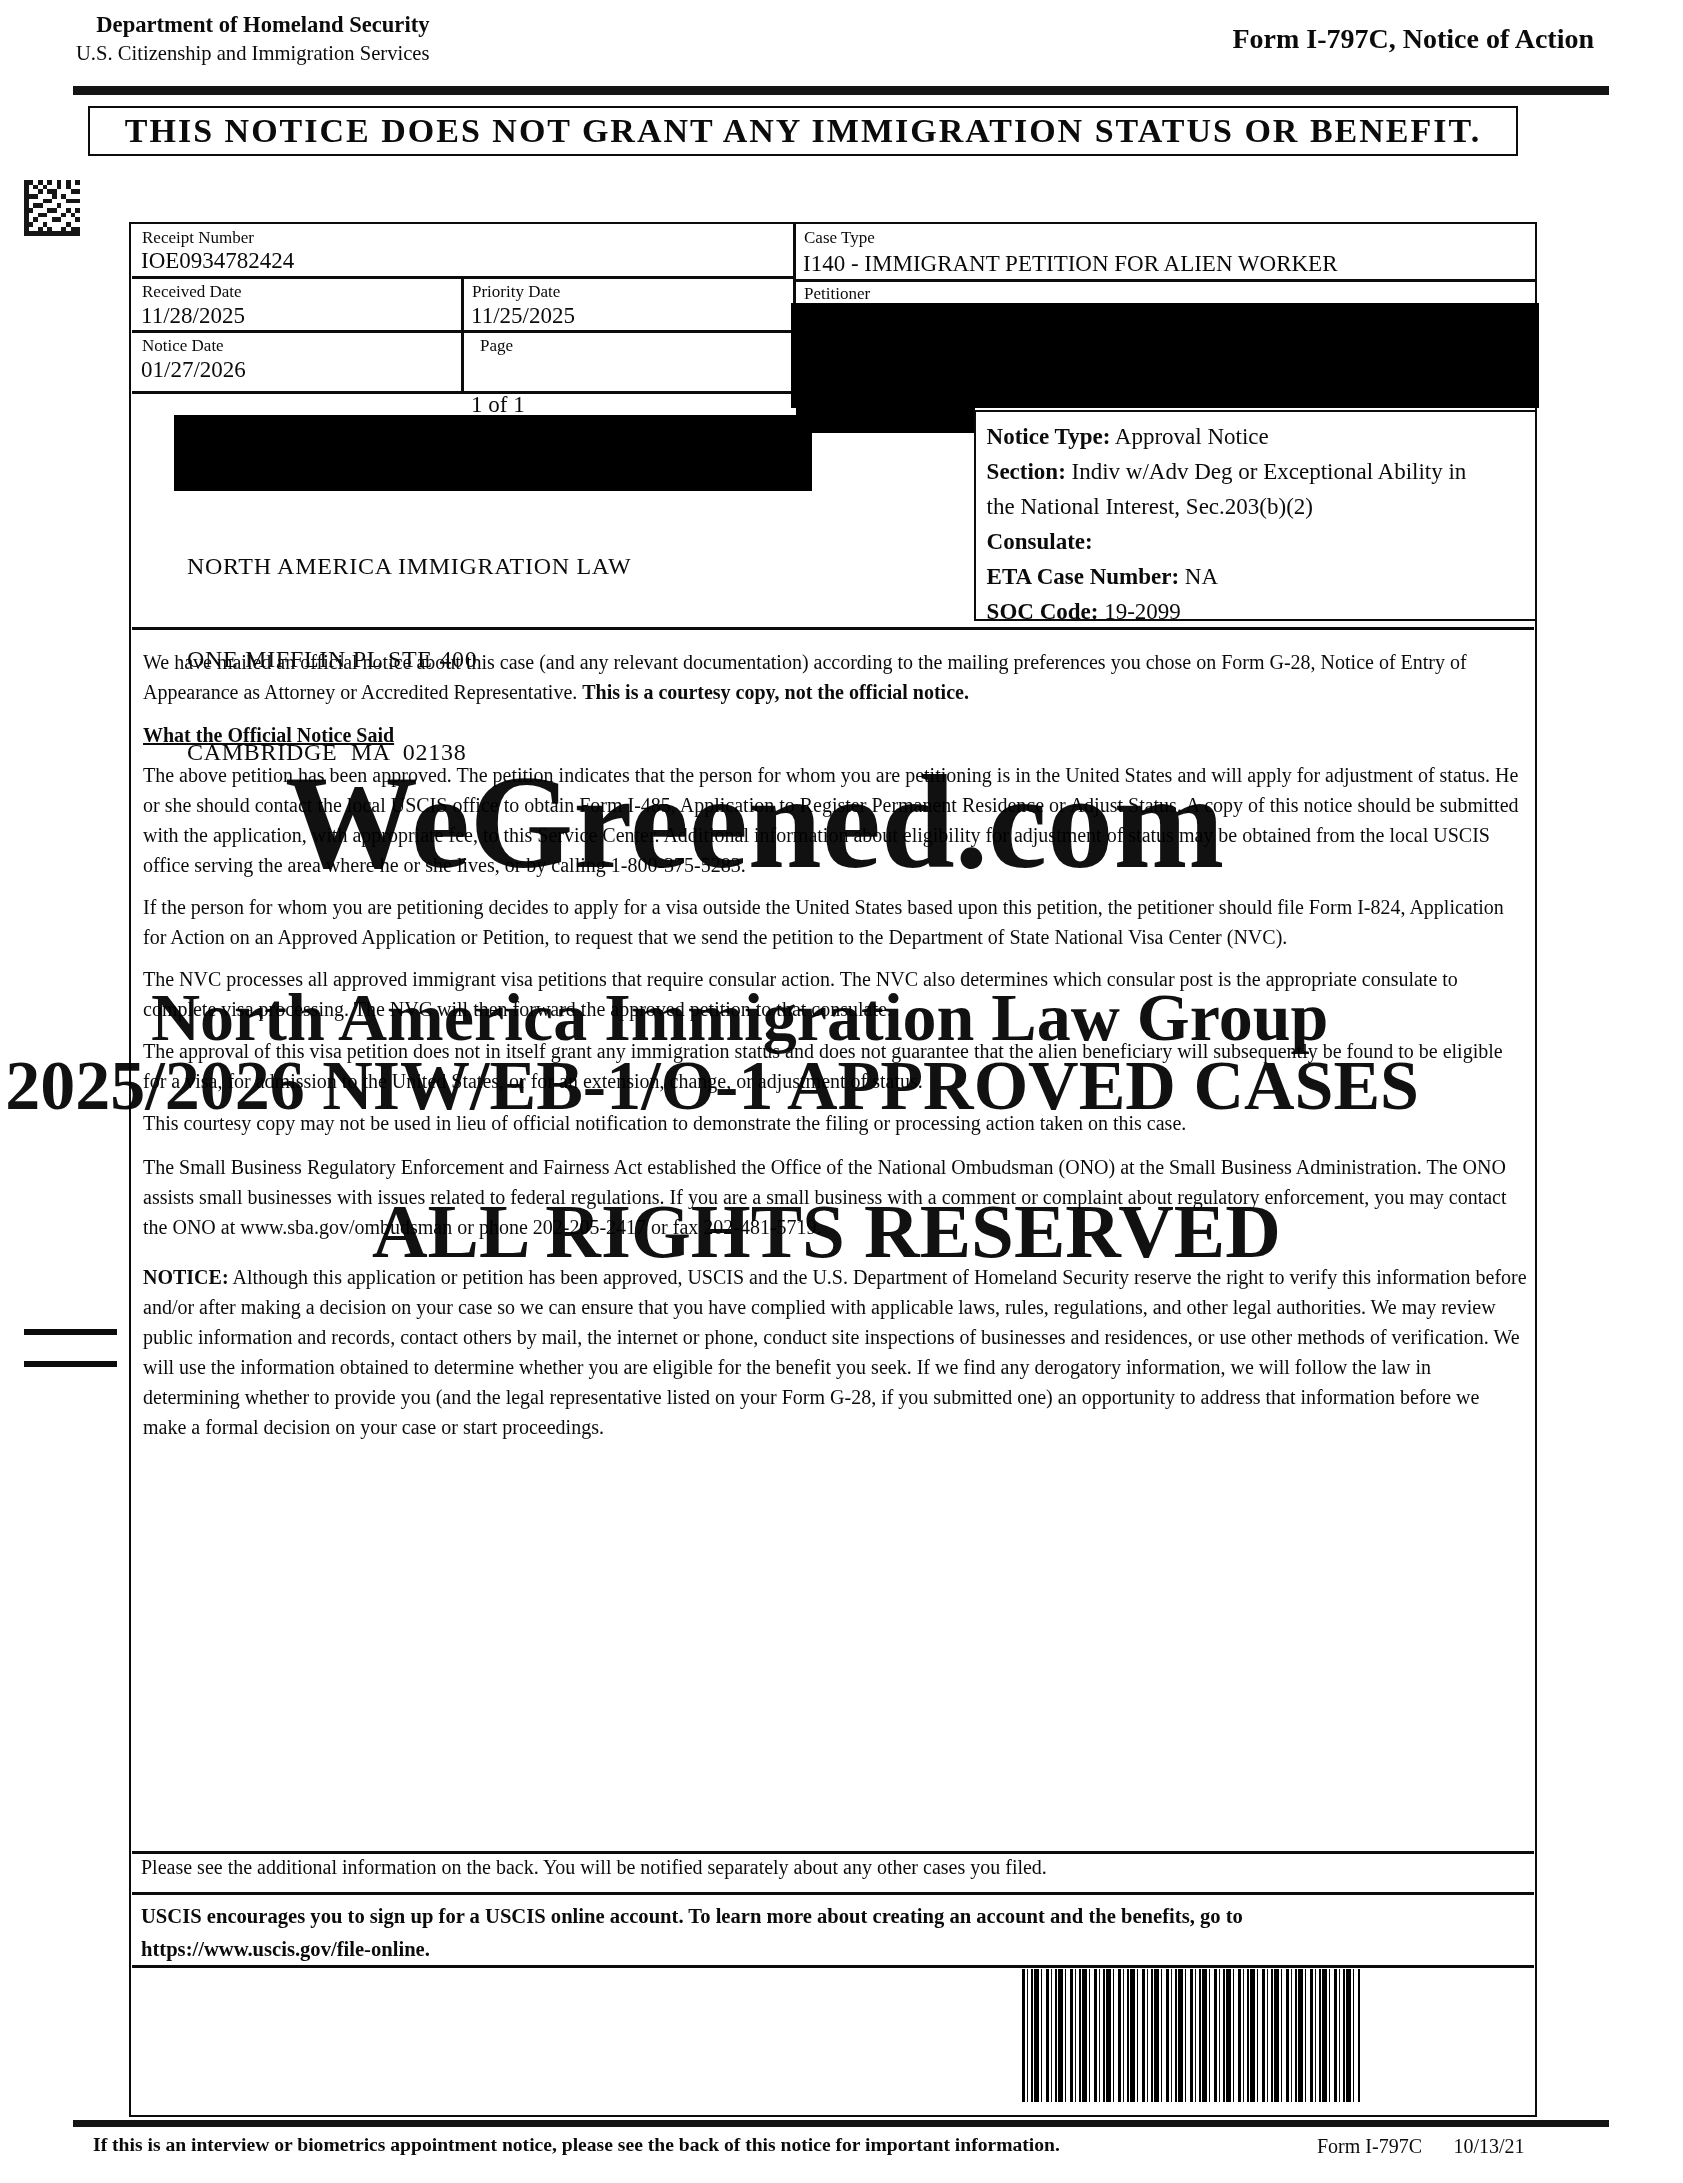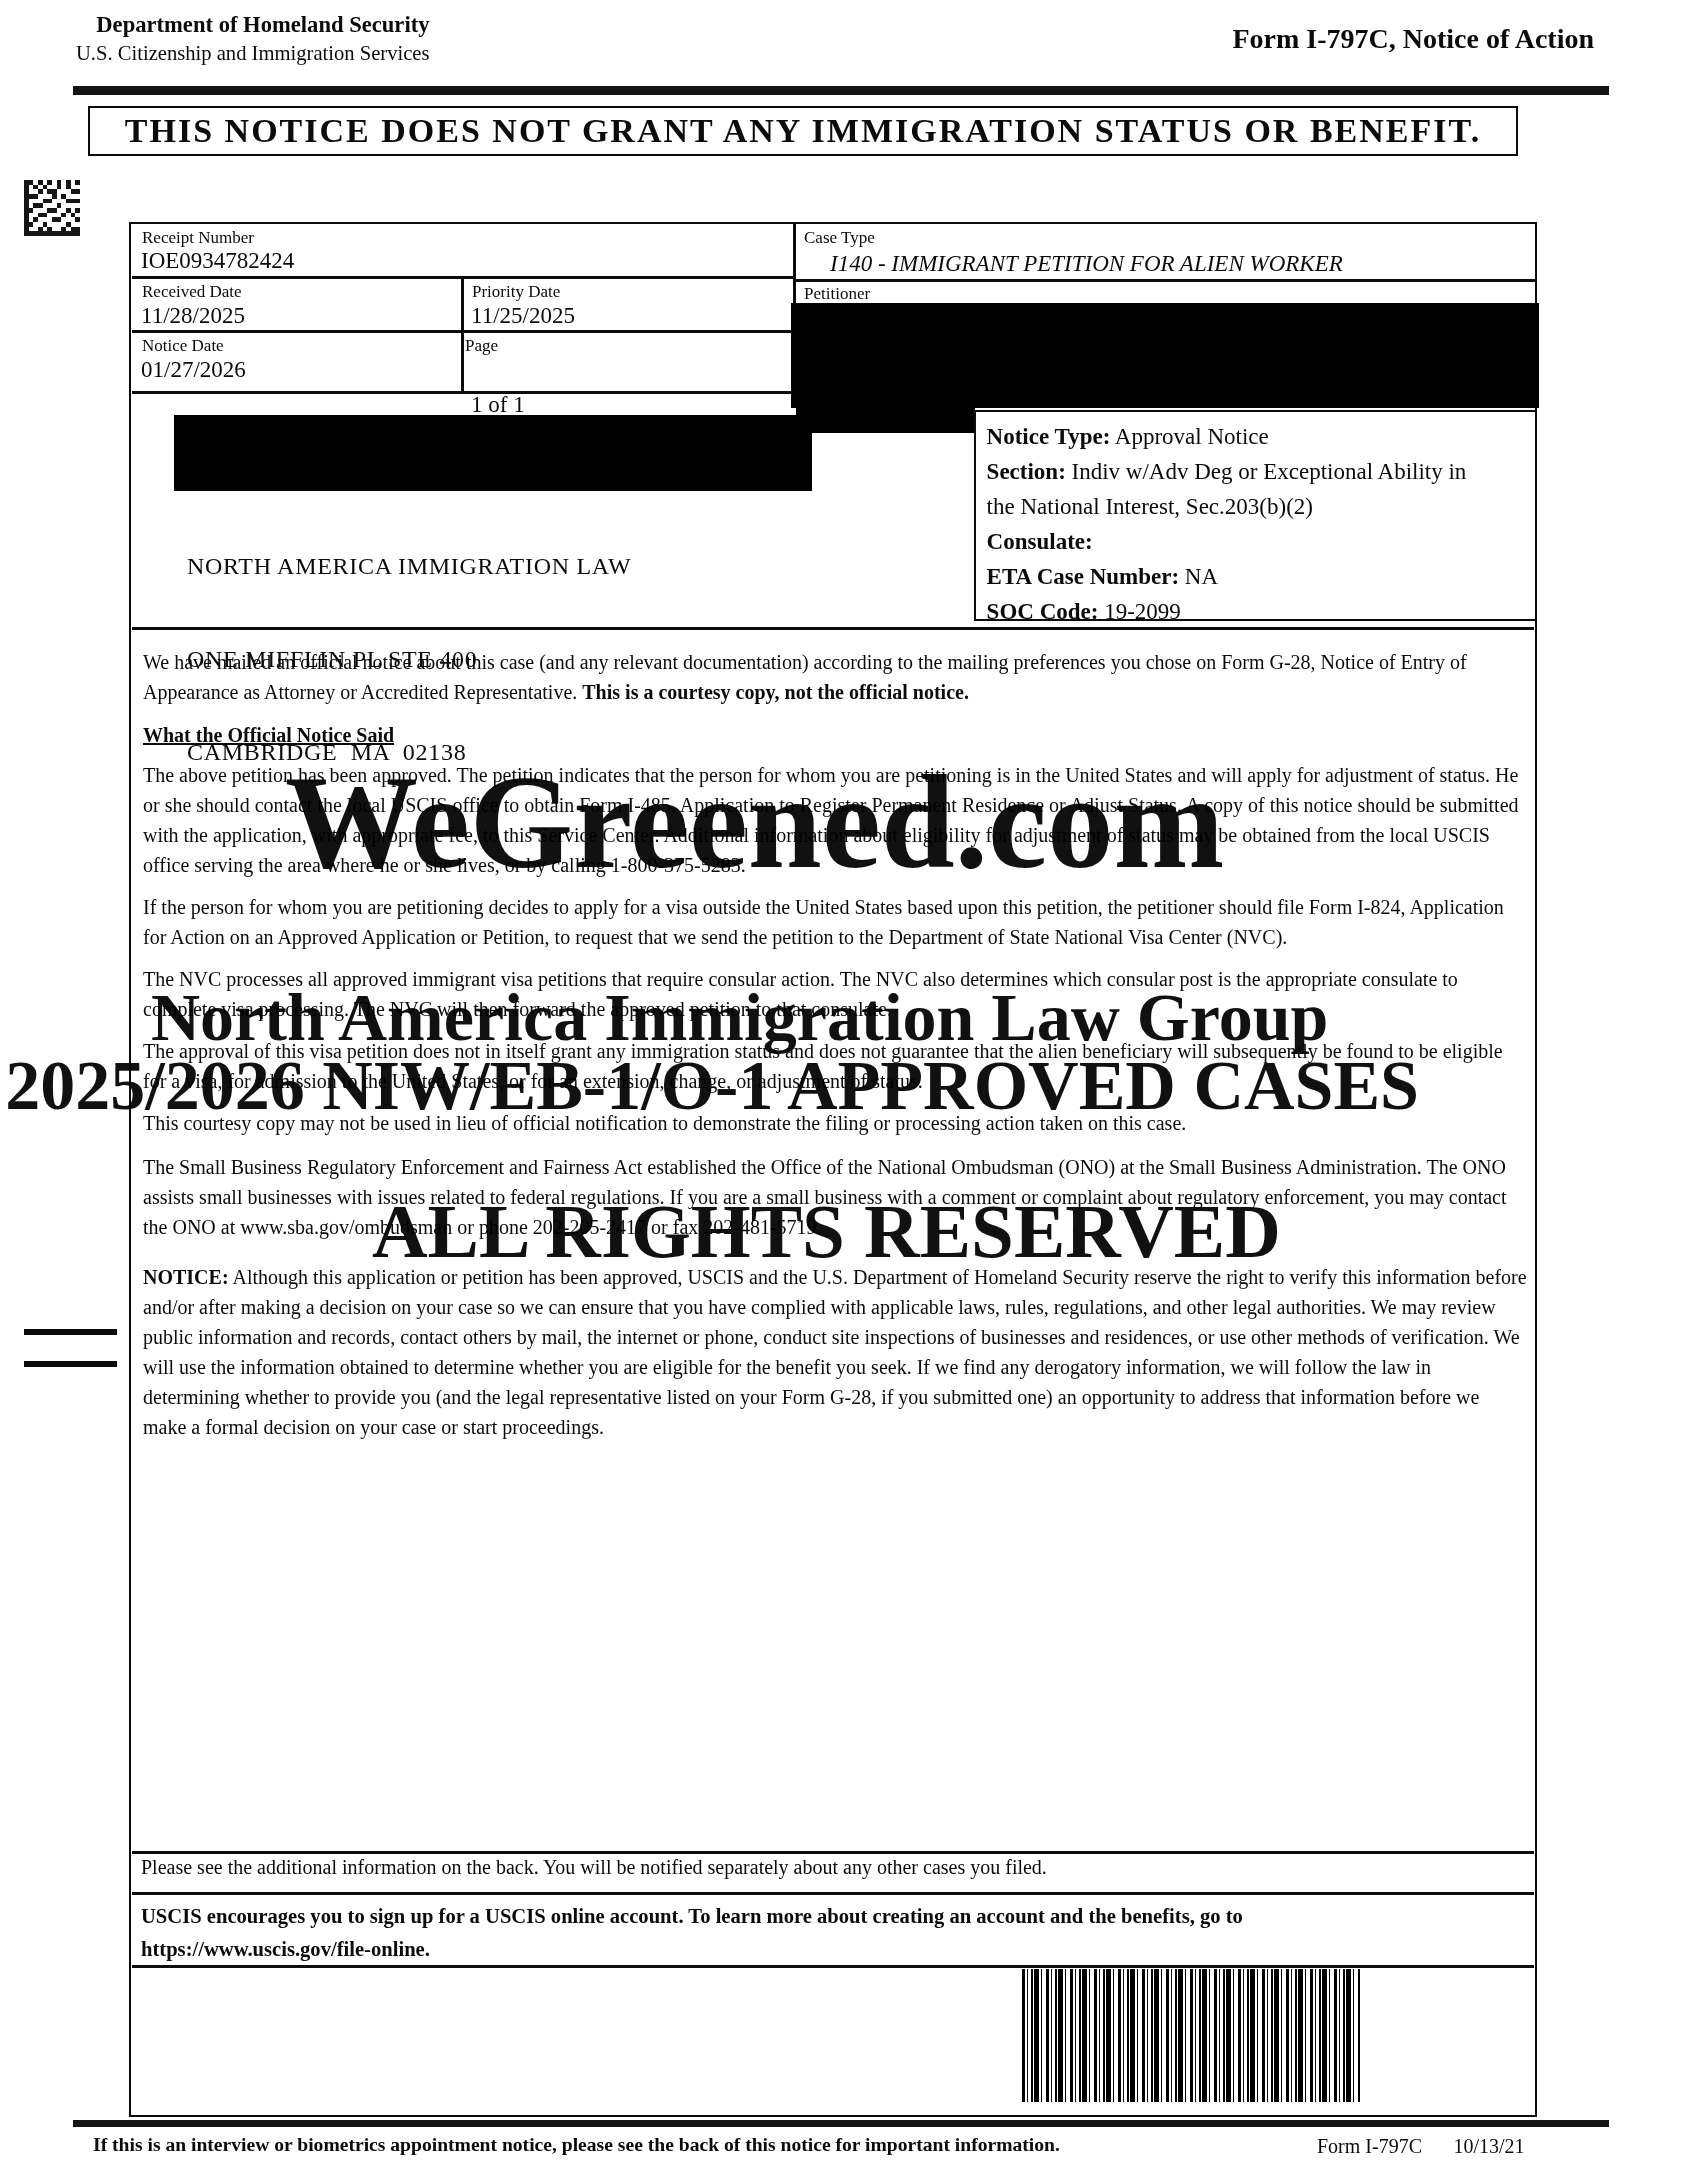--- a/index.html
+++ b/index.html
@@ -113,25 +113,25 @@
 
   <div class="abs lbl" style="left:142px;top:282px;">Received Date</div>
   <div class="abs val" style="left:141px;top:303px;text-align:right;">11/28/2025</div>
 
   <div class="abs lbl" style="left:472px;top:282px;">Priority Date</div>
   <div class="abs val" style="left:471px;top:303px;">11/25/2025</div>
 
   <div class="abs lbl" style="left:142px;top:336px;">Notice Date</div>
   <div class="abs val" style="left:141px;top:357px;">01/27/2026</div>
 
-  <div class="abs lbl" style="left:465px;top:336px;">Page</div>
+  <div class="abs lbl" style="left:480px;top:336px;">Page</div>
   <div class="abs val" style="left:471px;top:357px;margin-top:35px;">1 of 1</div>
 
   <div class="abs lbl" style="left:804px;top:228px;">Case Type</div>
-  <div class="abs val" style="left:830px;top:251px;font-style:italic;">I140 - IMMIGRANT PETITION FOR ALIEN WORKER</div>
+  <div class="abs val" style="left:803px;top:251px;">I140 - IMMIGRANT PETITION FOR ALIEN WORKER</div>
 
   <div class="abs lbl" style="left:804px;top:284px;">Petitioner</div>
 
   <div class="redact" style="left:791px;top:303px;width:748px;height:105px;"></div>
   <div class="redact" style="left:796px;top:405px;width:179px;height:28px;"></div>
   <div class="redact" style="left:174px;top:415px;width:638px;height:76px;"></div>
 
   <div class="abs address" style="left:187px;top:489px;">
     <div>NORTH AMERICA IMMIGRATION LAW</div>
     <div>ONE MIFFLIN PL STE 400</div>

